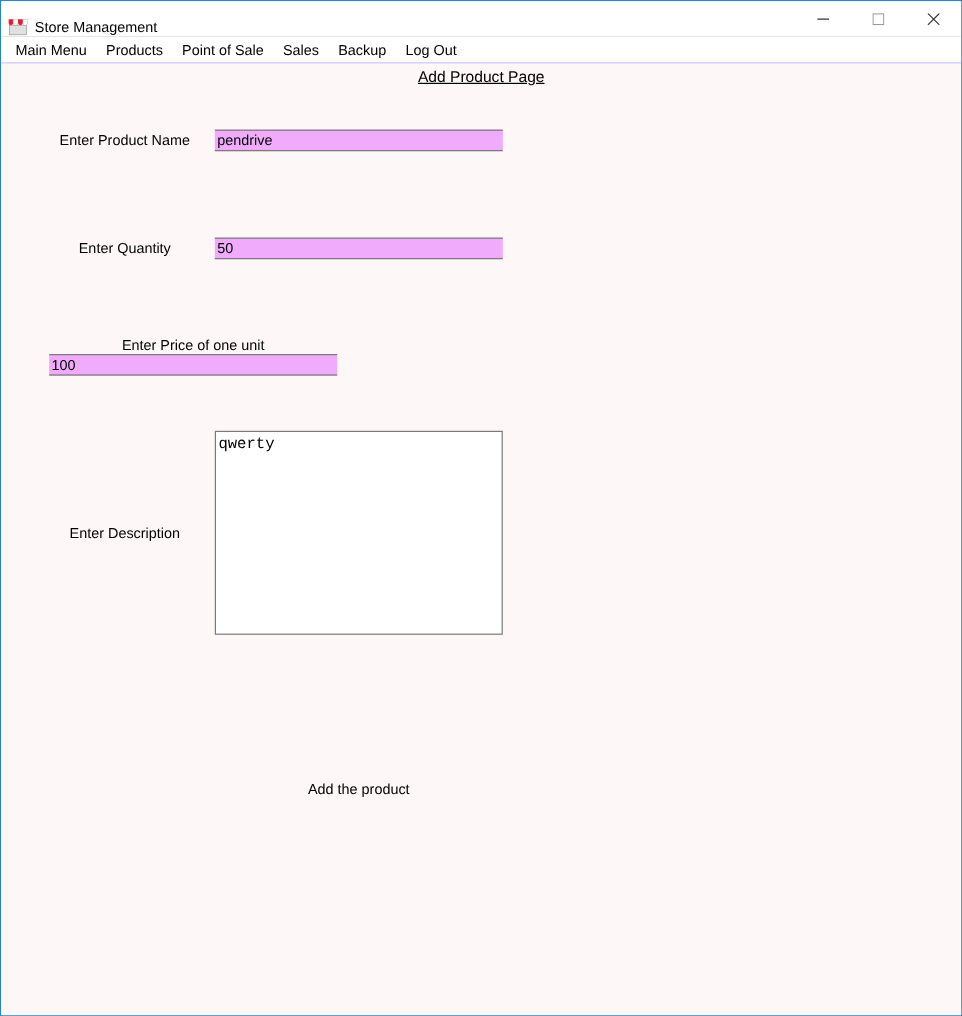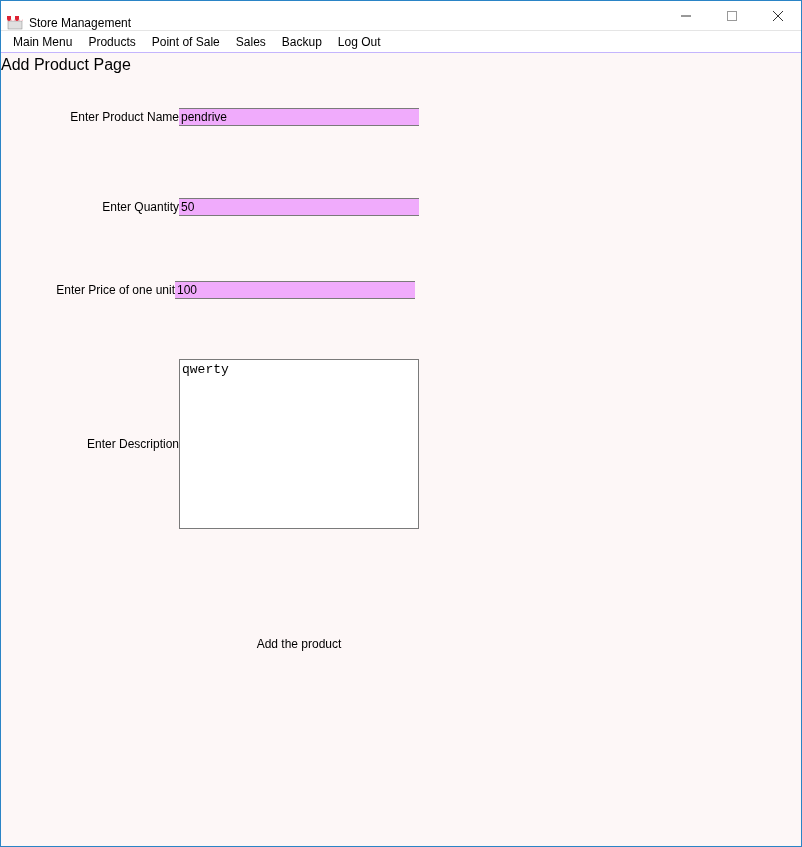--- a/index.html
+++ b/index.html
@@ -65,33 +65,34 @@
   .client {
     flex: 1 1 auto;
     position: relative;
     background: #fdf7f7;
   }
   .page-title {
     position: absolute;
     top: 3px;
     left: 0;
     width: 100%;
-    text-align: left;
-    font-size: 16px;
+    text-align: center;
+    font-size: 13px;
     color: #000;
+    text-decoration: underline;
   }
   .form-row {
     position: absolute;
     display: flex;
     align-items: center;
   }
   .form-row.align-top { align-items: flex-start; }
   .form-label {
     width: 150px;
-    text-align: right;
+    text-align: center;
     font-size: 12px;
     color: #000;
   }
   .text-input {
     width: 240px;
     height: 18px;
     border: none;
     border-top: 1px solid #7a7a7a;
     border-bottom: 1px solid #7a7a7a;
     background: #f0abfc;
@@ -174,25 +175,25 @@
   <div class="form-row" style="left:28px; top:55px;">
     <span class="form-label">Enter Product Name</span>
     <input class="text-input" type="text" value="pendrive" style="">
   </div>
 
   <div class="form-row" style="left:28px; top:145px;">
     <span class="form-label">Enter Quantity</span>
     <input class="text-input" type="text" value="50" style="">
   </div>
 
-  <div class="form-row" style="left:24px; top:228px;">
+  <div class="form-row" style="left:40px; top:228px;flex-direction:column;">
     <span class="form-label">Enter Price of one unit</span>
     <input class="text-input" type="text" value="100" style="">
   </div>
 
   <div class="form-row align-top" style="left:28px; top:306px;">
     <span class="form-label" style="padding-top:78px;">Enter Description</span>
     <textarea class="textarea-input" style="">qwerty</textarea>
   </div>
 
-  <button class="submit-btn" style="left:248px; top:580px;">Add the product</button>
+  <button class="submit-btn" style="left:248px; top:594px;">Add the product</button>
 
 </div>
 
 </body></html>

